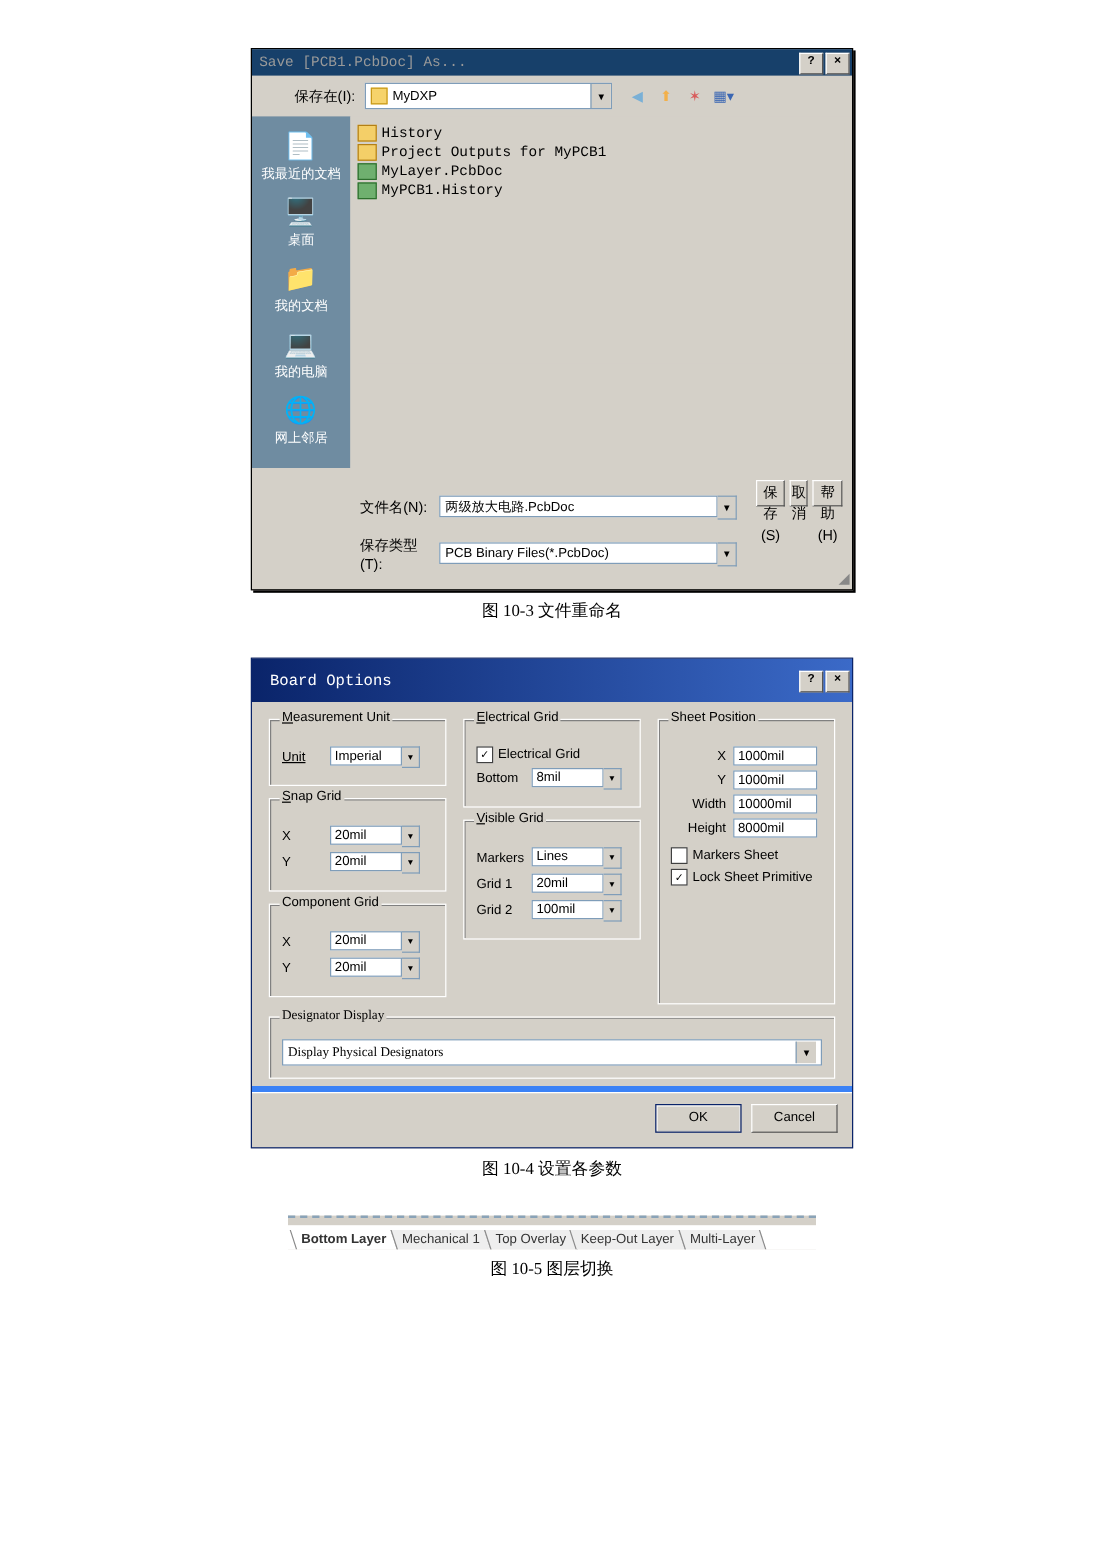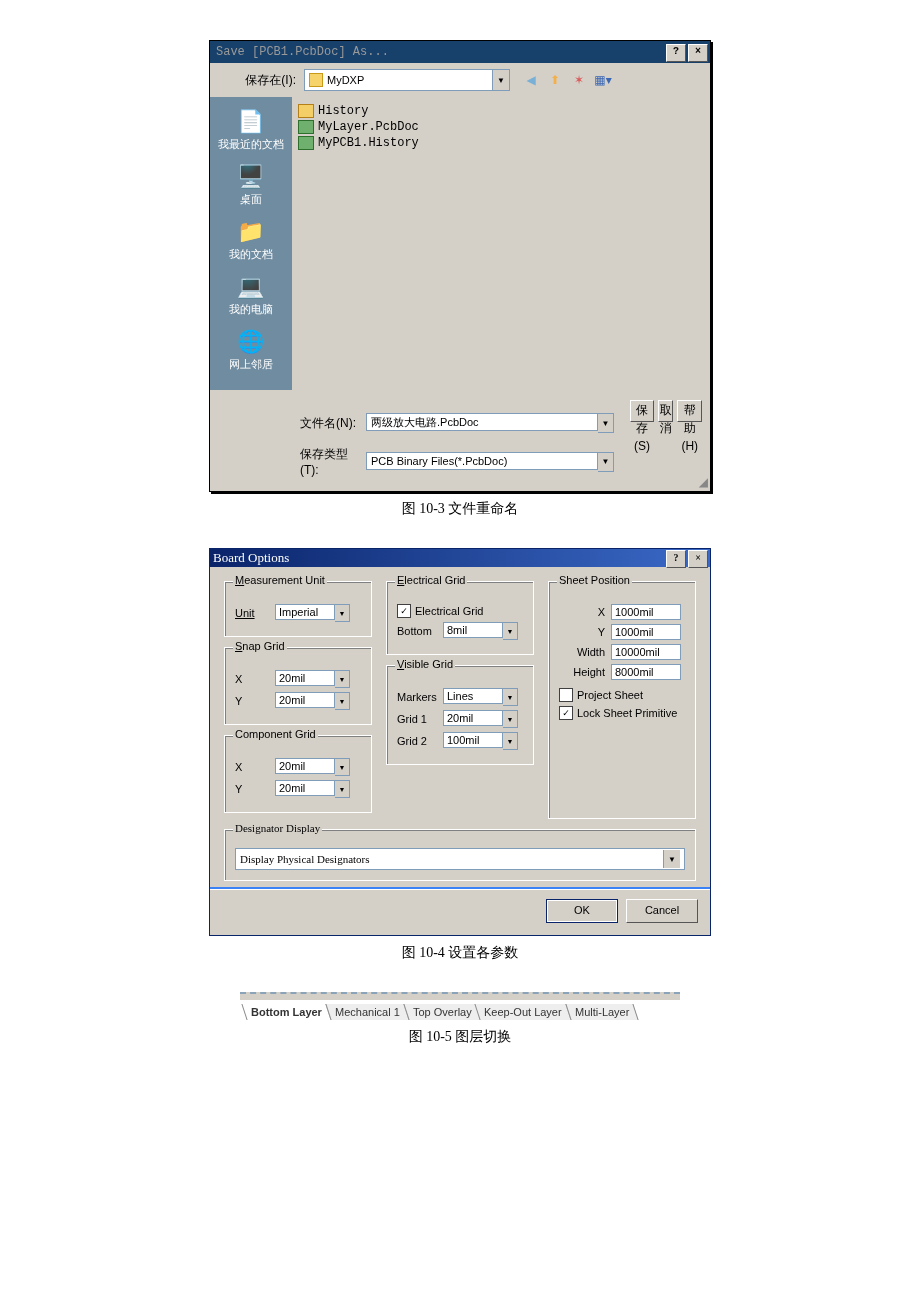--- a/index.html
+++ b/index.html
@@ -113,24 +113,24 @@
   }
   .resize-grip { position:absolute; right:2px; bottom:2px; font-size:12px; color:#888;}
 
   
   .dlg-board {
     width:500px;
     background:#d4d0c8;
     border:1px solid #0a246a;
   }
   .bo-titlebar {
-    height:18px;
+    height:36px;
     background:linear-gradient(to right,#0a246a,#3b6ac8);
-    color:#fff; font-size:13px; font-family:Liberation Serif, serif;
-    display:flex; align-items:center; padding-left:3px;
+    color:#fff; font-size:13px; font-family:Liberation Mono, monospace;
+    display:flex; align-items:center; padding-left:15px;
   }
   .bo-titlebar .tb-right { margin-left:auto; display:flex; }
   .bo-body {
     padding:14px 14px 6px 14px;
   }
   .bo-cols { display:flex; gap:14px; }
   .bo-col { display:flex; flex-direction:column; gap:10px; }
   .col1{width:150px}.col2{width:150px}.col3{width:150px}
   .grpbox {
     border:1px solid #fff;
@@ -151,21 +151,21 @@
     background:#fff; border:1px solid #7f9db9; height:16px;
     font-size:11px; padding:0 3px; width:60px; box-sizing:border-box;
   }
   .minisel { display:flex; }
   .minisel .ddbtn{width:14px;height:16px;background:#d4d0c8;border:1px solid #7f9db9;border-left:0;display:flex;align-items:center;justify-content:center;font-size:7px;}
   .chk { width:12px;height:12px;border:1px solid #404040;background:#fff;display:inline-flex;align-items:center;justify-content:center;font-size:9px;margin-right:4px;}
   .bo-desig { margin-top:10px;font-family:Liberation Serif, serif; }
   .wide-select { height:20px; background:#fff; border:1px solid #7f9db9; display:flex; align-items:center; padding:0 4px; font-size:11px;}
   .wide-select .ddbtn{margin-left:auto;width:16px;height:18px;background:#d4d0c8;border-left:1px solid #7f9db9;display:flex;align-items:center;justify-content:center;font-size:8px;}
 
-  .bo-buttons { display:flex; justify-content:flex-end; gap:8px; padding:10px 12px 12px 12px; border-top:2px solid #3b82f6; box-shadow:inset 0 1px #fff;align-items:flex-end;}
+  .bo-buttons { display:flex; justify-content:flex-end; gap:8px; padding:10px 12px 12px 12px; border-top:5px solid #3b82f6; box-shadow:inset 0 1px #fff;align-items:flex-end;}
   .bo-btn { width:70px; height:22px; background:#d4d0c8; border:1px solid #fff; border-right-color:#555;border-bottom-color:#555; font-size:11px; text-align:center; line-height:20px;}
   .bo-btn.def { border:1px solid #0a246a; box-shadow:inset 0 0 0 1px #fff, inset -1px -1px #555;}
 
   
   .layertabs {
     width:440px;
     background:#d4d0c8;
     border-top:2px dashed #8aa3b8;
     padding-top:6px;
   }
@@ -240,20 +240,24 @@
           <span>网上邻居</span>
         </div>
       </div>
       <div class="file-area">
         <div class="file-list">
           <div class="file-row">
               <span class="fi-folder"></span>
               <span>History</span>
             </div>
           <div class="file-row">
+              <span class="fi-folder"></span>
+              <span>Project Outputs for MyPCB1</span>
+            </div>
+          <div class="file-row">
               <span class="fi-pcb"></span>
               <span>MyLayer.PcbDoc</span>
             </div>
           <div class="file-row">
               <span class="fi-pcb"></span>
               <span>MyPCB1.History</span>
             </div>
         </div>
       </div>
     </div>
@@ -400,21 +404,21 @@
             <div class="grp-row">
                 <span class="gl-w" style="text-align:right;padding-right:6px">Width</span>
               <input class="minitxt" style="width: 70px;" value="10000mil">
               </div>
             <div class="grp-row">
                 <span class="gl-w" style="text-align:right;padding-right:6px">Height</span>
               <input class="minitxt" style="width: 70px;" value="8000mil">
               </div>
             <div class="grp-row" style="margin-top:8px">
               <span class="chk"></span>
-              <span>Project Sheet</span>
+              <span>Markers Sheet</span>
             </div>
             <div class="grp-row">
               <span class="chk">✓</span>
               <span>Lock Sheet Primitive</span>
             </div>
           </div>
         </div>
       </div>
       <div class="grpbox bo-desig">
         <span class="legend">Designator Display</span>

